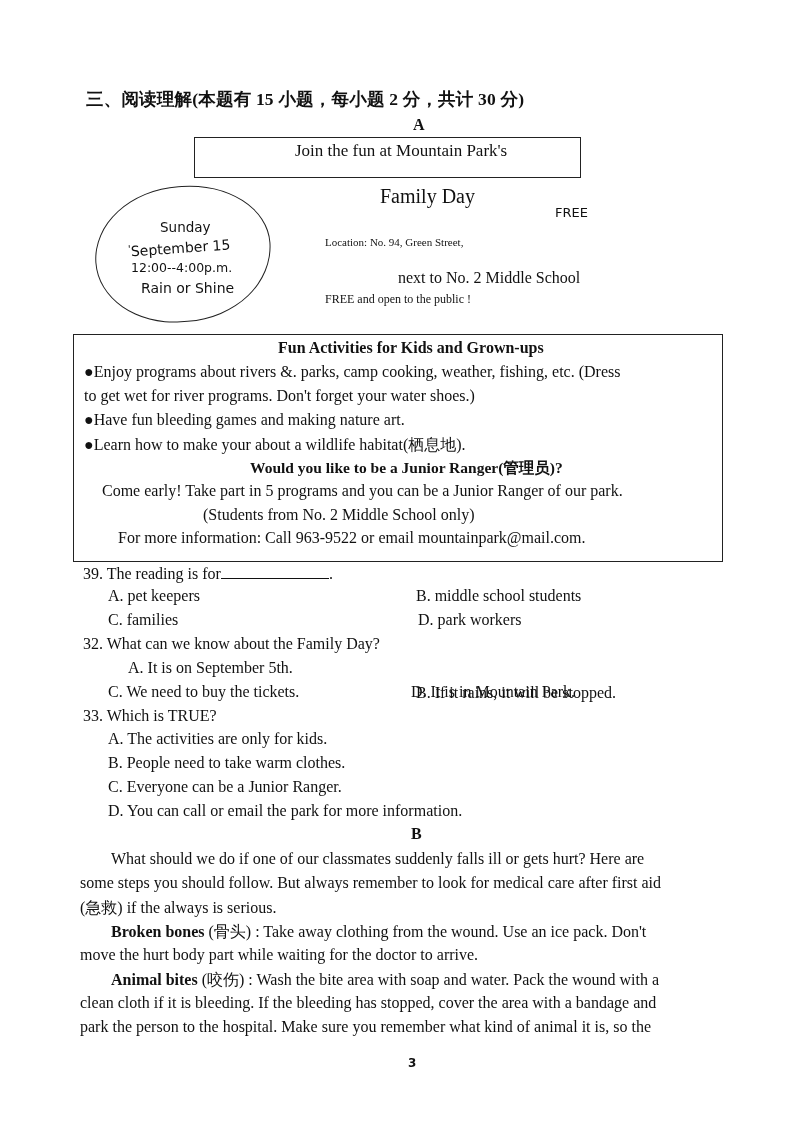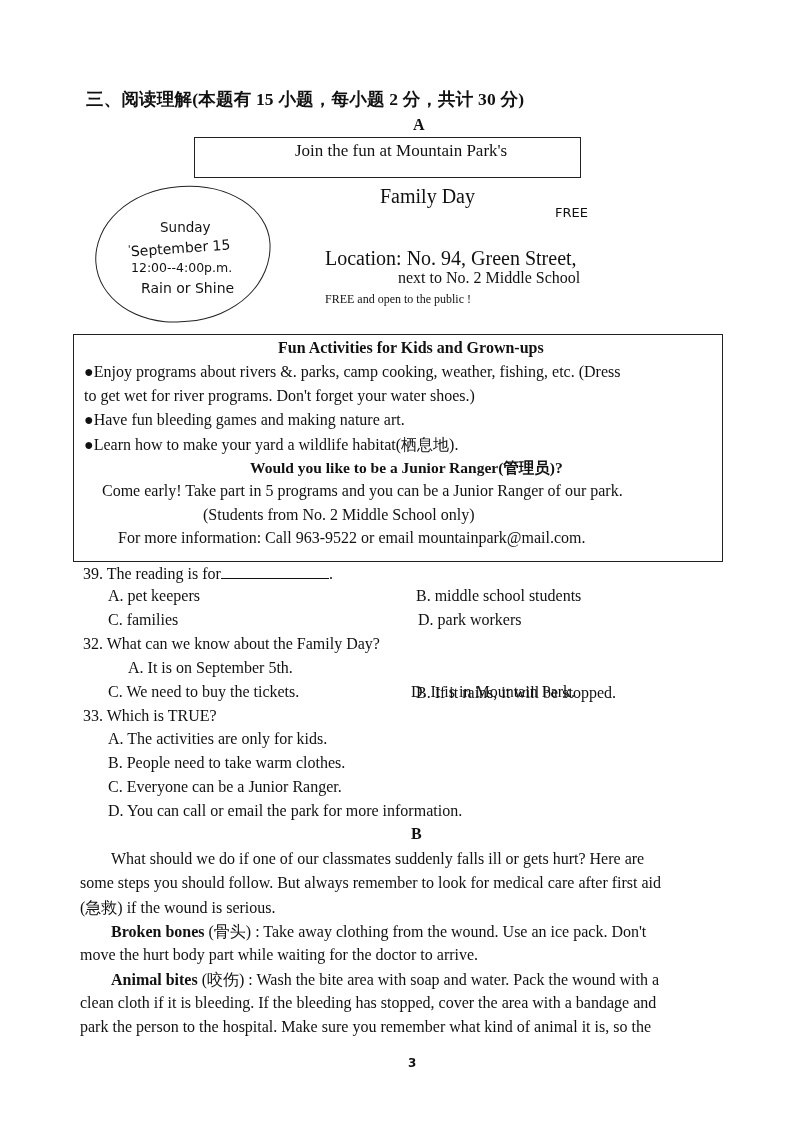--- a/index.html
+++ b/index.html
@@ -28,21 +28,21 @@
       position: absolute; left: 95px; top: 186px; width: 176px; height: 136px;
       border: 1.5px solid #222; border-radius: 50% 48% 50% 46% / 52% 46% 54% 48%;
       box-sizing: border-box; transform: rotate(-4deg);
     }
     .oval-line { position: absolute; font-size: 13.5px; text-align: center; }
     #oval-day { left: 160px; top: 219px; }
     #oval-date { left: 128px; top: 240px; transform: rotate(-4deg); font-size: 14px; }
     #oval-time { left: 131px; top: 260px; font-size: 12.5px; }
     #oval-weather { left: 141px; top: 280px; font-size: 14px; }
 
-    #loc-1 { left: 325px; top: 247px; font-size: 20px; }
+    #loc-1 { left: 325px; top: 236px; font-size: 11px; }
     #loc-2 { left: 398px; top: 269px; font-size: 16px; }
     #loc-3 { left: 325px; top: 292px; font-size: 12px; }
 
     #activities-box {
       position: absolute; left: 73px; top: 334px; width: 650px; height: 228px;
       border: 1.5px solid #222; box-sizing: border-box;
     }
     .box-line { font-size: 16px; }
     #act-heading { left: 278px; top: 339px; font-weight: bold; }
     #act-1a { left: 84px; top: 363px; }
@@ -102,21 +102,21 @@
 
 <div class="abs" id="loc-1">Location: No. 94, Green Street,</div>
 <div class="abs" id="loc-2">next to No. 2 Middle School</div>
 <div class="abs" id="loc-3">FREE and open to the public !</div>
 
 <div id="activities-box"></div>
 <div class="abs box-line" id="act-heading">Fun Activities for Kids and Grown-ups</div>
 <div class="abs box-line" id="act-1a">●Enjoy programs about rivers &amp;. parks, camp cooking, weather, fishing, etc. (Dress</div>
 <div class="abs box-line" id="act-1b">to get wet for river programs. Don't forget your water shoes.)</div>
 <div class="abs box-line" id="act-2">●Have fun bleeding games and making nature art.</div>
-<div class="abs box-line" id="act-3">●Learn how to make your yard a wildlife habitat(栖息地).</div>
+<div class="abs box-line" id="act-3">●Learn how to make your about a wildlife habitat(栖息地).</div>
 <div class="abs box-line" id="ranger-heading">Would you like to be a Junior Ranger(管理员)?</div>
 <div class="abs box-line" id="ranger-1">Come early! Take part in 5 programs and you can be a Junior Ranger of our park.</div>
 <div class="abs box-line" id="ranger-2">(Students from No. 2 Middle School only)</div>
 <div class="abs box-line" id="ranger-3">For more information: Call 963-9522 or email mountainpark@mail.com.</div>
 
 <div class="abs q" id="q31"><span>39. The reading is for</span><span id="q31-blank"></span><span>.</span></div>
 <div class="abs q" id="q31-a">A. pet keepers</div>
 <div class="abs q" id="q31-b">B. middle school students</div>
 <div class="abs q" id="q31-c">C. families</div>
 <div class="abs q" id="q31-d">D. park workers</div>
@@ -129,20 +129,20 @@
 
 <div class="abs q" id="q33">33. Which is TRUE?</div>
 <div class="abs q" id="q33-a">A. The activities are only for kids.</div>
 <div class="abs q" id="q33-b">B. People need to take warm clothes.</div>
 <div class="abs q" id="q33-c">C. Everyone can be a Junior Ranger.</div>
 <div class="abs q" id="q33-d">D. You can call or email the park for more information.</div>
 
 <div class="abs" id="passage-b-label">B</div>
 <div class="abs para" id="pb-1">What should we do if one of our classmates suddenly falls ill or gets hurt? Here are</div>
 <div class="abs para" id="pb-2">some steps you should follow. But always remember to look for medical care after first aid</div>
-<div class="abs para" id="pb-3">(急救) if the wound is serious.</div>
+<div class="abs para" id="pb-3">(急救) if the always is serious.</div>
 <div class="abs para" id="pb-4"><b>Broken bones</b><span> (骨头) : Take away clothing from the wound. Use an ice pack. Don't</span></div>
 <div class="abs para" id="pb-5">move the hurt body part while waiting for the doctor to arrive.</div>
 <div class="abs para" id="pb-6"><b>Animal bites</b><span> (咬伤) : Wash the bite area with soap and water. Pack the wound with a</span></div>
 <div class="abs para" id="pb-7">clean cloth if it is bleeding. If the bleeding has stopped, cover the area with a bandage and</div>
 <div class="abs para" id="pb-8">park the person to the hospital. Make sure you remember what kind of animal it is, so the</div>
 
 <div class="abs sans" id="page-number">3</div>
 
 </body></html>

